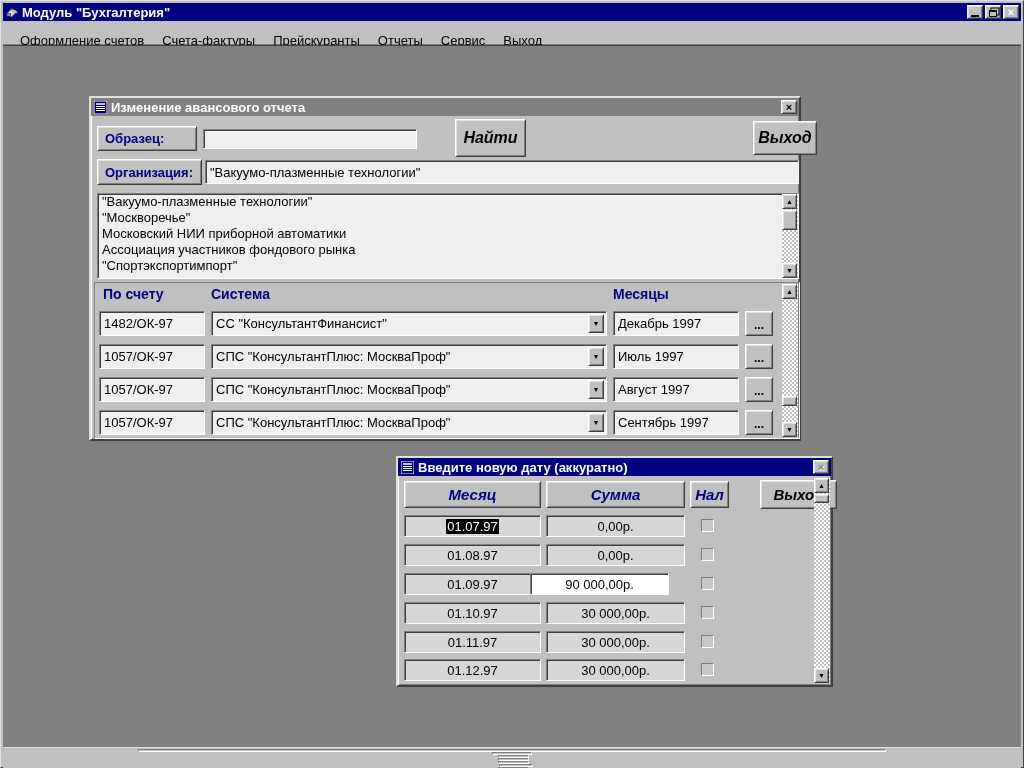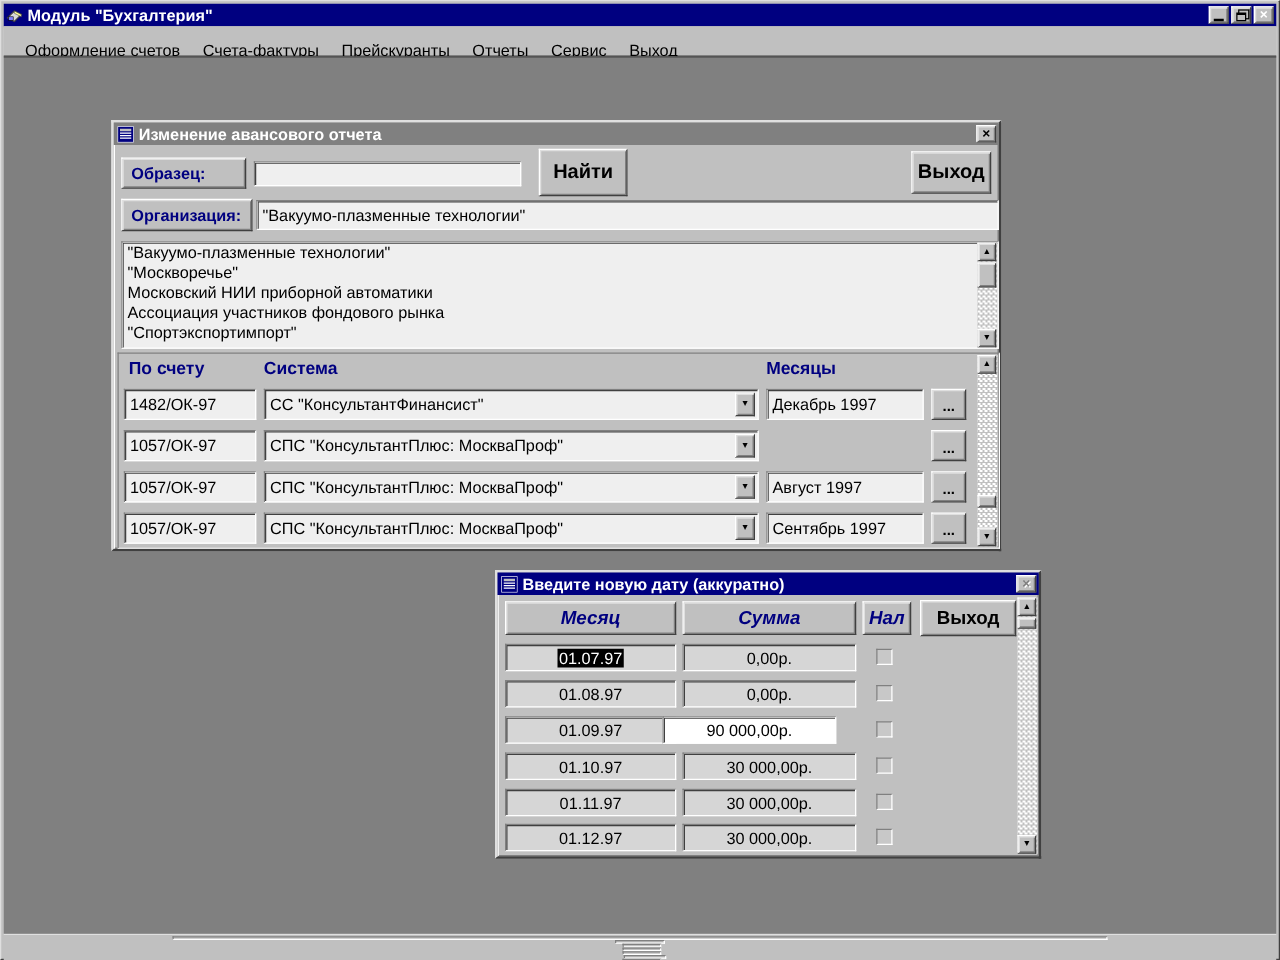--- a/index.html
+++ b/index.html
@@ -49,21 +49,21 @@
   .dlg-titlebar.active { background:#000080; }
   .dlg-title { color:#fff; font-weight:bold; font-size:13px; white-space:nowrap; }
   .dlg-close { margin-left:auto; width:16px; height:14px; display:flex; align-items:center;
                justify-content:center; font-size:11px; font-weight:bold; line-height:1; }
   .dlg-close.disabled { color:#808080; text-shadow:1px 1px 0 #ffffff; }
   .form-icon { width:13px; height:13px; flex:0 0 13px; }
 
   .abs { position:absolute; }
   .lbl-btn { color:#000080; font-weight:bold; display:flex; align-items:center; padding-left:7px; }
   .big-btn { display:flex; align-items:center; justify-content:center;
-             font-weight:bold; font-size:16px; }
+             font-style:italic; font-weight:bold; font-size:16px;margin-left:24px; }
   .hdr-btn { display:flex; align-items:center; justify-content:center;
              font-style:italic; font-weight:bold; font-size:15px; color:#000080; }
   .field { display:flex; align-items:center; padding-left:4px; font-size:13px; white-space:nowrap; overflow:hidden; }
   .field.center { justify-content:center; padding-left:0;align-items:center; }
   .combo-arrow { position:absolute; top:2px; right:2px; bottom:2px; width:16px;
                  display:flex; align-items:center; justify-content:center; font-size:7px; }
   .dots-btn { display:flex; align-items:flex-end; justify-content:center; font-weight:bold;
               font-size:12px; padding-bottom:3px; }
   .col-hdr { color:#000080; font-weight:bold; font-size:14px; white-space:nowrap; }
 
@@ -174,20 +174,21 @@
         <div class="abs sunken field" style="left:518px; top:28px; width:126px; height:25px;">Декабрь 1997</div>
         <div class="abs dots-btn raised" style="left:650px; top:28px; width:28px; height:25px;">...</div>
 
         <div class="abs sunken field" style="left:4px; top:61px; width:106px; height:25px;">1057/ОК-97</div>
         <div class="abs sunken field" style="left:116px; top:61px; width:396px; height:25px;">
             <span>СПС "КонсультантПлюс: МоскваПроф"</span>
             <span class="combo-arrow raised">
               <span>▼</span>
             </span>
           </div>
+        <div class="abs sunken field" style="left:518px; top:61px; width:126px; height:25px;">Июль 1997</div>
         <div class="abs dots-btn raised" style="left:650px; top:61px; width:28px; height:25px;">...</div>
 
         <div class="abs sunken field" style="left:4px; top:94px; width:106px; height:25px;">1057/ОК-97</div>
         <div class="abs sunken field" style="left:116px; top:94px; width:396px; height:25px;">
             <span>СПС "КонсультантПлюс: МоскваПроф"</span>
             <span class="combo-arrow raised">
               <span>▼</span>
             </span>
           </div>
         <div class="abs sunken field" style="left:518px; top:94px; width:126px; height:25px;">Август 1997</div>

